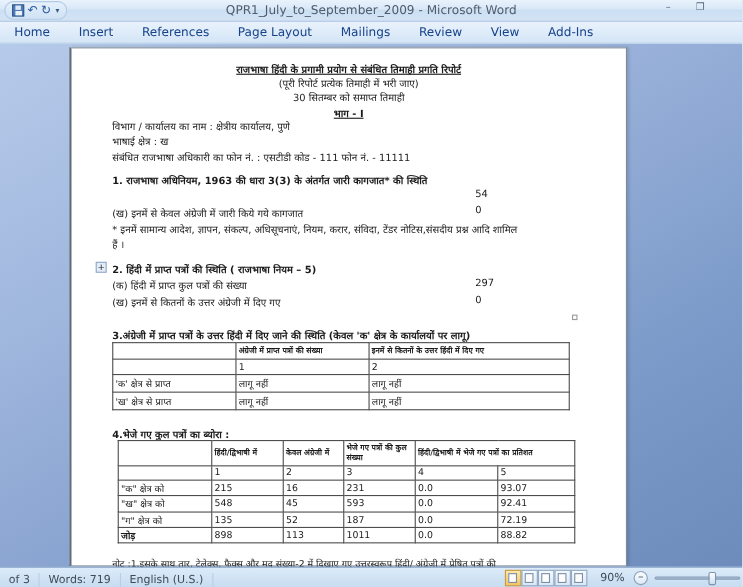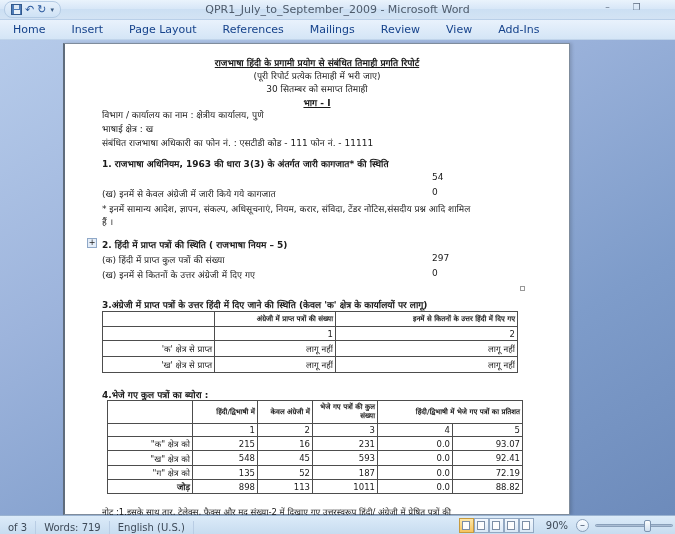--- a/index.html
+++ b/index.html
@@ -37,21 +37,21 @@
   .c { left:0; right:0; text-align:center; }
   .b { font-weight:bold; }
   .u { text-decoration:underline; }
   .lbl { left:37px; }
   .val { left:367px; }
   .plus-handle { position:absolute; left:22px; top:194px; width:10px; height:10px; border:1px solid #8fa8c8;
     background:#e4edf8; color:#4f79b0; font-size:8px; line-height:8px; text-align:center; }
   .anchor-sq { position:absolute; left:455px; top:242px; width:5px; height:5px; border:1px solid #999; }
 
   table.doc { position:absolute; border-collapse:collapse; table-layout:fixed; }
-  table.doc td { border:1px solid #4d4d4d; text-align:right; vertical-align:middle;
+  table.doc td { border:1px solid #4d4d4d; text-align:left; vertical-align:middle;
     font-size:8.5px; overflow:hidden; padding:0 2px; white-space:nowrap; }
   table.doc td.hd { font-size:7px; font-weight:bold; white-space:normal; line-height:1.25; }
   #table3 { left:37px; top:267px; width:415px; }
   #table4 { left:42px; top:356px; width:415px; }
   .note-line { left:37px; top:462px; font-size:8.5px; }
 
   
   #statusbar { position:absolute; left:0; top:515px; width:675px; height:19px;
     background:linear-gradient(#dcebf9,#c7dcf0); border-top:1px solid #9ab3d1;
     display:flex; align-items:flex-end; font-size:10px; color:#3e4a58; }
@@ -85,22 +85,22 @@
     <div id="title-text">QPR1_July_to_September_2009 - Microsoft Word</div>
     <div class="win-btns">
       <span class="win-btn">–</span>
       <span class="win-btn">❐</span>
     </div>
   </div>
 
   <div id="tabrow">
     <span class="rtab">Home</span>
     <span class="rtab">Insert</span>
+    <span class="rtab">References</span>
     <span class="rtab">Page Layout</span>
-    <span class="rtab">References</span>
     <span class="rtab">Mailings</span>
     <span class="rtab">Review</span>
     <span class="rtab">View</span>
     <span class="rtab">Add-Ins</span>
   </div>
 
   <div id="docarea">
     <div id="page">
 
       <div class="dline c b u" style="top:12px">राजभाषा हिंदी के प्रगामी प्रयोग से संबंधित तिमाही प्रगति रिपोर्ट</div>

